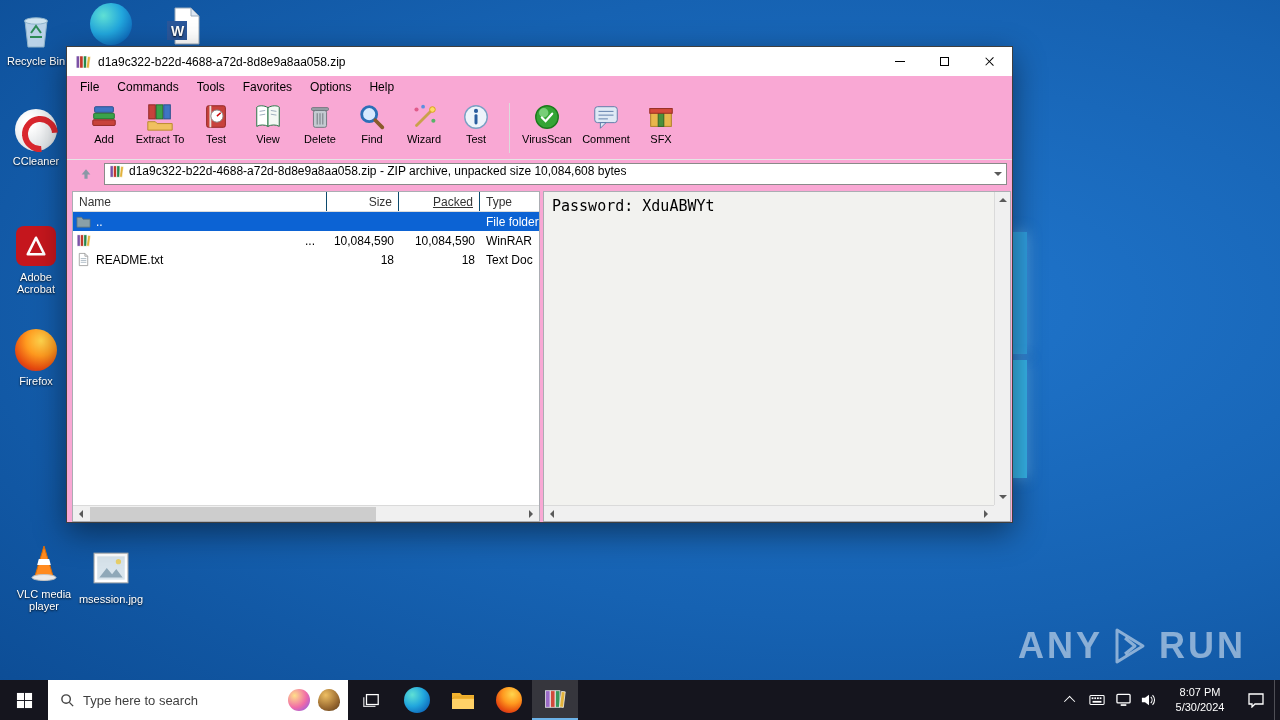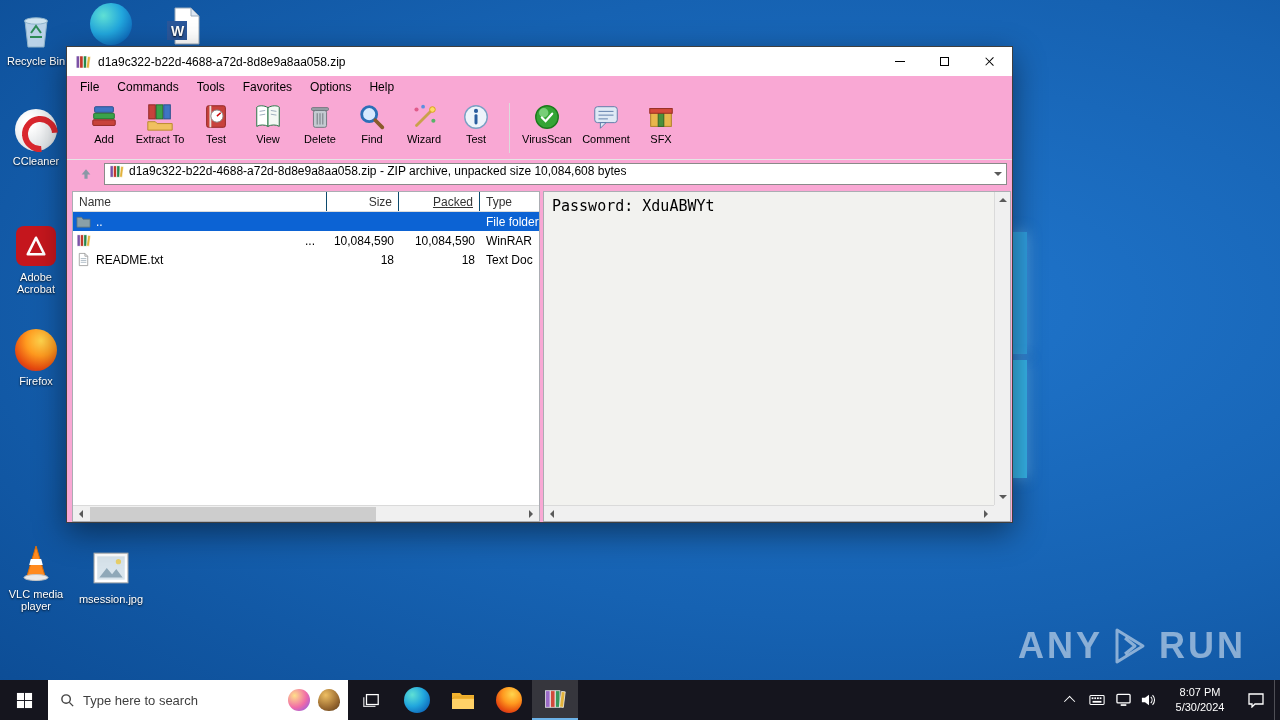--- a/index.html
+++ b/index.html
@@ -195,21 +195,21 @@
   </div>
 
   <div class="dicon" style="left:0;top:328px;">
     <span class="ic">
         <span class="circ ff-ball"></span>
       </span>
     <div>Firefox</div>
   </div>
 
 
-  <div class="dicon" style="left:0;top:541px;">
+  <div class="dicon" style="left:8px;top:541px;">
     <span class="ic">
       <svg width="40" height="42" viewBox="0 0 40 42">
         <path d="M20 4 L29 34 H11 Z" fill="#ff8a1e" stroke="#d96d0a"></path>
         <path d="M14.8 17 h10.4 l1.6 6 H13.2 z" fill="#fff"></path>
         <ellipse cx="20" cy="35.5" rx="12" ry="3" fill="#e9e9e9" stroke="#c4c4c4"></ellipse>
       </svg>
     </span>
     <div>VLC media player</div>
   </div>
 

